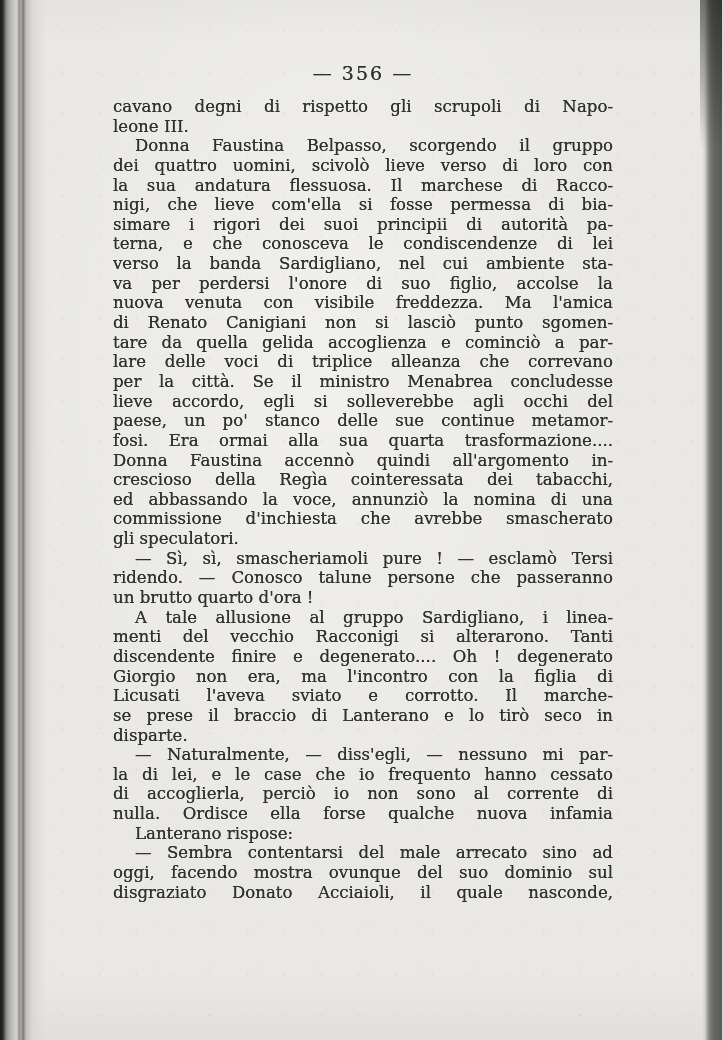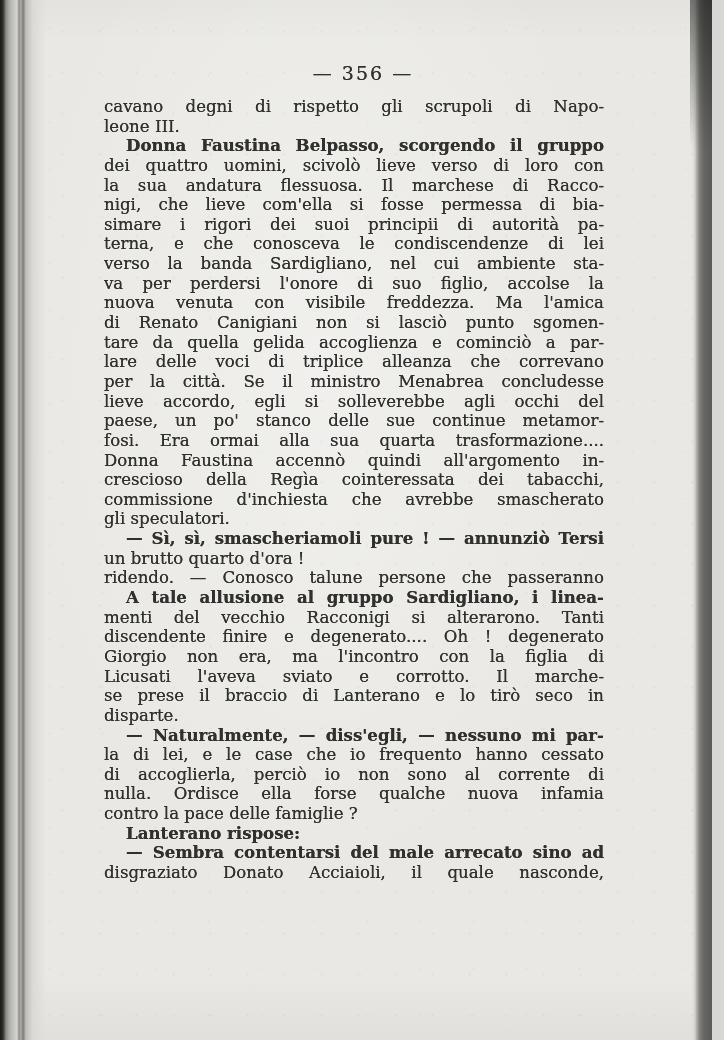--- a/index.html
+++ b/index.html
@@ -17,20 +17,21 @@
     background-color: var(--paper);
     background-image:
       radial-gradient(circle, rgba(90,90,85,.055) 1px, transparent 1.3px),
       radial-gradient(circle, rgba(90,90,85,.04) 1px, transparent 1.3px),
       radial-gradient(ellipse at 45% 35%, rgba(255,255,255,.35) 0%, rgba(255,255,255,0) 55%),
       linear-gradient(to bottom, rgba(120,120,115,.05) 0%, rgba(120,120,115,0) 4%, rgba(120,120,115,0) 94%, rgba(120,120,115,.08) 100%);
     background-size: 37px 41px, 53px 47px, 100% 100%, 100% 100%;
     background-position: 7px 11px, 23px 5px, 0 0, 0 0;
     font-family: "DejaVu Serif", "Liberation Serif", serif;
     color: var(--ink);
+    padding-left: 10px;
   }
   
   .gutter {
     position: absolute;
     left: 0; top: 0;
     width: 46px; height: 100%;
     background: linear-gradient(to right,
       var(--binding-shadow) 0px,
       #2e2e2c 3px,
       #8a8a86 6px,
@@ -67,34 +68,34 @@
     position: absolute;
     top: 62px; left: 113px;
     width: 500px;
     text-align: center;
     font-size: 19px;
     letter-spacing: 2px;
     text-shadow: 0 0 .5px #44443f;
   }
   .text-block {
     position: absolute;
-    top: 97px; left: 104px;
+    top: 97px; left: 113px;
     width: 500px;
     font-size: 16.6px;
     text-shadow: 0 0 .5px #44443f;
   }
   .line {
     height: 19.65px;
     line-height: 19.65px;
     text-align: justify;
     text-align-last: justify;
     white-space: normal;
     overflow: hidden;
   }
-  .line.indent { padding-left: 22px; font-weight: bold; }
+  .line.indent { padding-left: 22px; }
   .line.short { text-align-last: left; }
 </style>
 </head>
 <body>
 
 <div class="scan">
   <div class="gutter"></div>
   <div class="edge"></div>
   <div class="edge-top"></div>
 
@@ -114,34 +115,35 @@
       <div class="line">nuova venuta con visibile freddezza. Ma l'amica</div>
       <div class="line">di Renato Canigiani non si lasciò punto sgomen-</div>
       <div class="line">tare da quella gelida accoglienza e cominciò a par-</div>
       <div class="line">lare delle voci di triplice alleanza che correvano</div>
       <div class="line">per la città. Se il ministro Menabrea concludesse</div>
       <div class="line">lieve accordo, egli si solleverebbe agli occhi del</div>
       <div class="line">paese, un po' stanco delle sue continue metamor-</div>
       <div class="line">fosi. Era ormai alla sua quarta trasformazione....</div>
       <div class="line">Donna Faustina accennò quindi all'argomento in-</div>
       <div class="line">crescioso della Regìa cointeressata dei tabacchi,</div>
+      <div class="line">ed abbassando la voce, annunziò la nomina di una</div>
       <div class="line">commissione d'inchiesta che avrebbe smascherato</div>
       <div class="line short">gli speculatori.</div>
-      <div class="line indent">— Sì, sì, smascheriamoli pure ! — annunziò Tersi</div>
+      <div class="line indent">— Sì, sì, smascheriamoli pure ! — esclamò Tersi</div>
+      <div class="line">ridendo. — Conosco talune persone che passeranno</div>
       <div class="line short">un brutto quarto d'ora !</div>
-      <div class="line">ridendo. — Conosco talune persone che passeranno</div>
       <div class="line indent">A tale allusione al gruppo Sardigliano, i linea-</div>
       <div class="line">menti del vecchio Racconigi si alterarono. Tanti</div>
       <div class="line">discendente finire e degenerato.... Oh ! degenerato</div>
       <div class="line">Giorgio non era, ma l'incontro con la figlia di</div>
       <div class="line">Licusati l'aveva sviato e corrotto. Il marche-</div>
       <div class="line">se prese il braccio di Lanterano e lo tirò seco in</div>
       <div class="line short">disparte.</div>
       <div class="line indent">— Naturalmente, — diss'egli, — nessuno mi par-</div>
       <div class="line">la di lei, e le case che io frequento hanno cessato</div>
       <div class="line">di accoglierla, perciò io non sono al corrente di</div>
       <div class="line">nulla. Ordisce ella forse qualche nuova infamia</div>
-      <div class="line short">contro la pace delle famiglie ?</div>
       <div class="line indent short">Lanterano rispose:</div>
       <div class="line indent">— Sembra contentarsi del male arrecato sino ad</div>
+      <div class="line">oggi, facendo mostra ovunque del suo dominio sul</div>
       <div class="line">disgraziato Donato Acciaioli, il quale nasconde,</div>
     </div>
 </div>
 
 </body></html>

